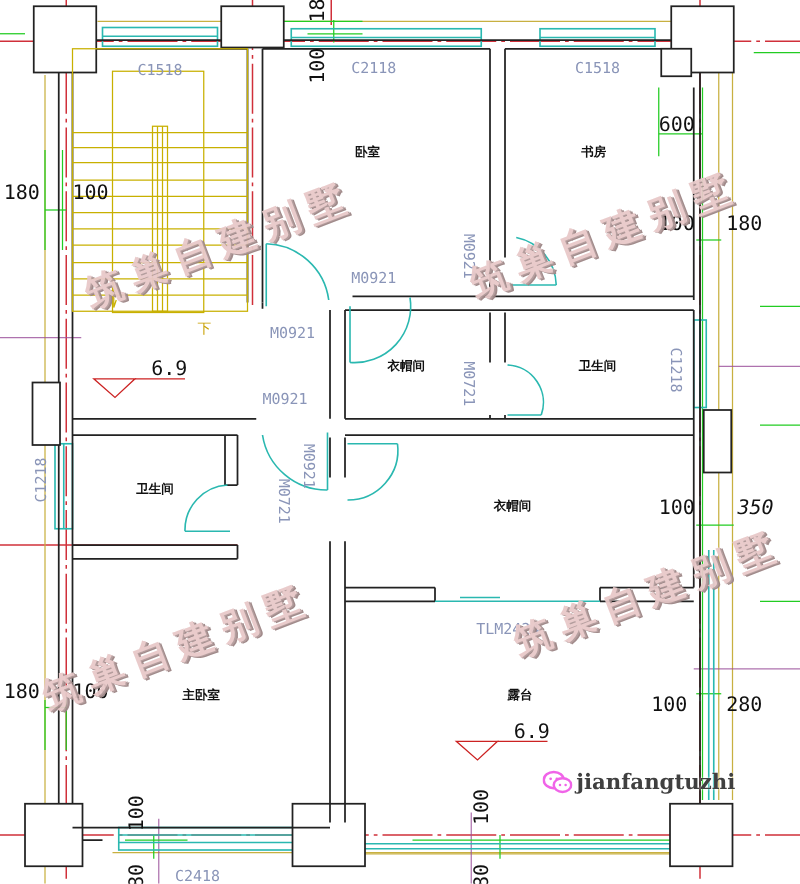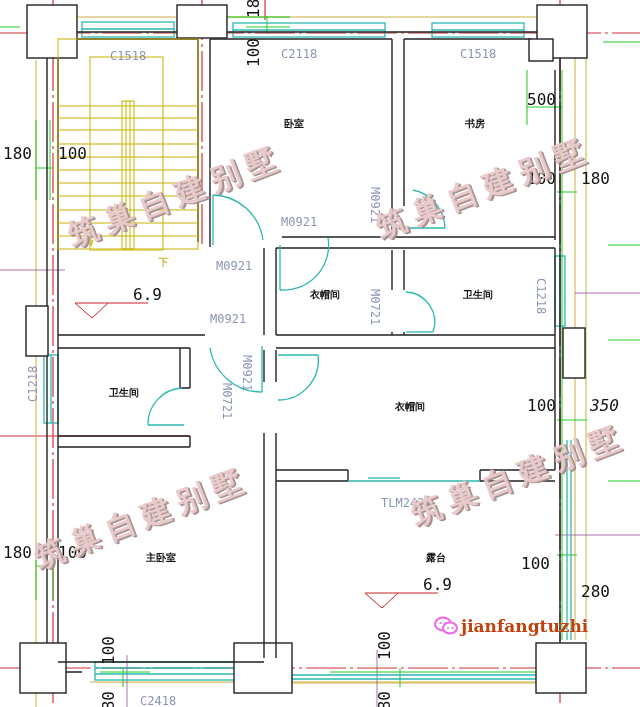--- a/index.html
+++ b/index.html
@@ -1,27 +1,27 @@
 <!DOCTYPE html>
 <html><head>
 <meta charset="utf-8">
 <style>
   html, body { margin: 0; padding: 0; background: #ffffff; }
   body { width: 640px; height: 707px; overflow: hidden; position: relative; font-family: "DejaVu Sans", sans-serif; }
   #plan { position: absolute; left: 0; top: 0; width: 640px; height: 707px; }
   .lbl { position: absolute; white-space: nowrap; line-height: 1; }
-  .room { font-family: Liberation Sans, sans-serif; font-size: 10px; color: #111; font-weight: bold; }
+  .room { font-family: Liberation Mono, monospace; font-size: 10px; color: #111; font-weight: bold; }
   .opening { font-family: "DejaVu Sans Mono", monospace; font-size: 12px; color: #8a95b8; }
   .dim { font-family: "DejaVu Sans Mono", monospace; font-size: 16px; color: #111; }
-  .elev { font-family: "DejaVu Sans Mono", monospace; font-size: 16px; color: #111; margin-left: 12px; }
+  .elev { font-family: "DejaVu Sans Mono", monospace; font-size: 16px; color: #111; }
   .rot-cw { transform-origin: left top; transform: rotate(90deg); }
   .rot-ccw { transform-origin: left top; transform: rotate(-90deg); }
   .wm { position: absolute; font-family: "DejaVu Serif", serif; font-size: 30px; font-weight: bold; color: #e8c9c9;
         text-shadow: 1px 1px 0 #b29a9a, 2px 2px 0 #9c8585; transform-origin: left top; letter-spacing: 8px; opacity: 0.95; }
-  .credit { position: absolute; font-family: "DejaVu Serif", serif; font-size: 17px; font-weight: bold; color: #c2410c;
+  .credit { position: absolute; font-family: "DejaVu Serif", serif; font-size: 17px; font-weight: bold; color: #404040;
             text-shadow: 0 0 2px #ffffff; text-align: right; }
   .stairs-down { font-size: 11px; color: #c8a000; }
 </style>
 </head>
 <body>
 
 <div id="plan">
   <svg width="640" height="707" viewBox="0 0 640 707" xmlns="http://www.w3.org/2000/svg">
 
     <g stroke="#d0303a" stroke-width="1.2" fill="none">
@@ -191,21 +191,21 @@
   </svg>
 
   
   <span class="lbl room" style="left:284px;top:119px;">卧室</span>
   <span class="lbl room" style="left:465px;top:119px;">书房</span>
   <span class="lbl room" style="left:310px;top:290px;">衣帽间</span>
   <span class="lbl room" style="left:463px;top:290px;">卫生间</span>
   <span class="lbl room" style="left:109px;top:388px;">卫生间</span>
   <span class="lbl room" style="left:395px;top:402px;">衣帽间</span>
   <span class="lbl room" style="left:146px;top:553px;">主卧室</span>
-  <span class="lbl room" style="left:406px;top:553px;margin-left:20px;">露台</span>
+  <span class="lbl room" style="left:406px;top:553px;">露台</span>
   <span class="lbl stairs-down" style="left:158px;top:257px;">下</span>
 
   
   <span class="lbl opening" style="left:110px;top:50px;">C1518</span>
   <span class="lbl opening" style="left:281px;top:48px;">C2118</span>
   <span class="lbl opening" style="left:460px;top:48px;">C1518</span>
   <span class="lbl opening rot-cw" style="left:547px;top:278px;">C1218</span>
   <span class="lbl opening rot-ccw" style="left:27px;top:402px;">C1218</span>
   <span class="lbl opening" style="left:140px;top:695px;">C2418</span>
   <span class="lbl opening" style="left:216px;top:260px;">M0921</span>
@@ -221,27 +221,27 @@
   <span class="lbl elev" style="left:121px;top:287px;">6.9</span>
   <span class="lbl elev" style="left:411px;top:577px;">6.9</span>
 
   
   <span class="lbl dim" style="left:3px;top:146px;">180</span>
   <span class="lbl dim" style="left:58px;top:146px;">100</span>
   <span class="lbl dim" style="left:3px;top:545px;">180</span>
   <span class="lbl dim" style="left:58px;top:545px;">100</span>
   <span class="lbl dim rot-ccw" style="left:246px;top:18px;">180</span>
   <span class="lbl dim rot-ccw" style="left:246px;top:67px;">100</span>
-  <span class="lbl dim" style="left:527px;top:92px;">500</span>
+  <span class="lbl dim" style="left:527px;top:92px;">600</span>
   <span class="lbl dim" style="left:527px;top:171px;">100</span>
   <span class="lbl dim" style="left:581px;top:171px;">180</span>
   <span class="lbl dim" style="left:527px;top:398px;">100</span>
   <span class="lbl dim" style="left:590px;top:398px;font-style:italic;">350</span>
   <span class="lbl dim" style="left:521px;top:556px;">100</span>
-  <span class="lbl dim" style="left:581px;top:584px;">280</span>
+  <span class="lbl dim" style="left:581px;top:556px;">280</span>
   <span class="lbl dim rot-ccw" style="left:101px;top:665px;">100</span>
   <span class="lbl dim rot-ccw" style="left:101px;top:720px;">180</span>
   <span class="lbl dim rot-ccw" style="left:377px;top:660px;">100</span>
   <span class="lbl dim rot-ccw" style="left:377px;top:720px;">180</span>
 
   
   <span class="wm" style="left:62px;top:218px;transform:rotate(-21deg);">筑巢自建别墅</span>
   <span class="wm" style="left:370px;top:210px;transform:rotate(-21deg);">筑巢自建别墅</span>
   <span class="wm" style="left:28px;top:540px;transform:rotate(-21deg);">筑巢自建别墅</span>
   <span class="wm" style="left:405px;top:497px;transform:rotate(-21deg);">筑巢自建别墅</span>

